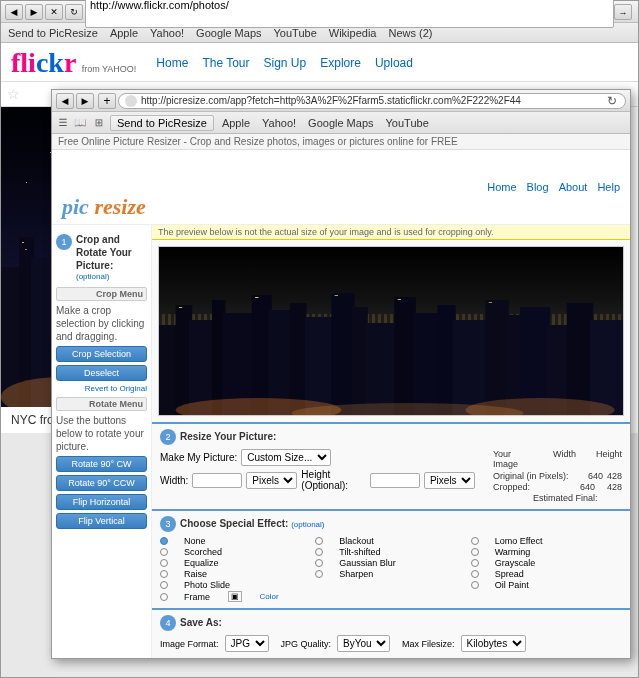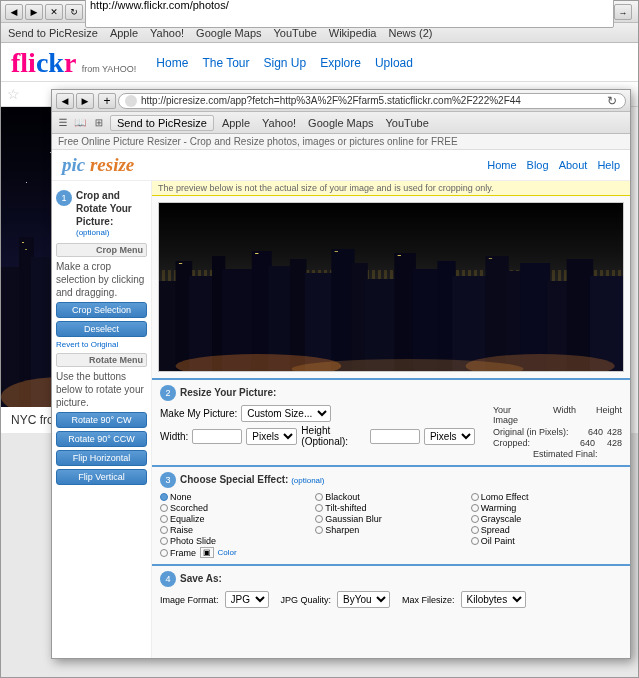--- a/index.html
+++ b/index.html
@@ -252,25 +252,26 @@
     
     .picresize-header {
       background: white;
       border-bottom: 1px solid #eee;
       padding: 4px 10px;
       display: flex;
       justify-content: space-between;
       align-items: center;
     }
     .picresize-logo {
-      font-size: 19px;
+      font-size: 22px;
       font-weight: bold;
       color: #5b9bd5;
       font-style: italic;
       font-family: Georgia, serif;
+      margin-top: 40px;
     }
     .picresize-logo span { color: #e07b2a; }
     .picresize-nav {
       display: flex;
       gap: 10px;
       font-size: 11px;
       color: #06c;
     }
     .picresize-nav span { cursor: pointer; }
 
@@ -351,20 +352,21 @@
       text-align: right;
       margin-bottom: 3px;
       border-radius: 2px;
     }
     .panel-link {
       font-size: 8px;
       color: #06c;
       cursor: pointer;
       margin-bottom: 2px;
       display: block;
+      text-align: right;
     }
 
     
     .right-panel {
       flex: 1;
       background: #f9f9f9;
       overflow: hidden;
       position: relative;
     }
 
@@ -461,21 +463,21 @@
     }
     .effects-grid {
       display: grid;
       grid-template-columns: repeat(3, 1fr);
       gap: 1px 4px;
       font-size: 9px;
     }
     .effect-option {
       display: flex;
       align-items: center;
-      gap: 2px;
+      gap: 16px;
     }
     .radio-dot {
       width: 8px;
       height: 8px;
       border-radius: 50%;
       border: 1px solid #888;
       display: inline-block;
       flex-shrink: 0;
     }
     .radio-dot.selected {

